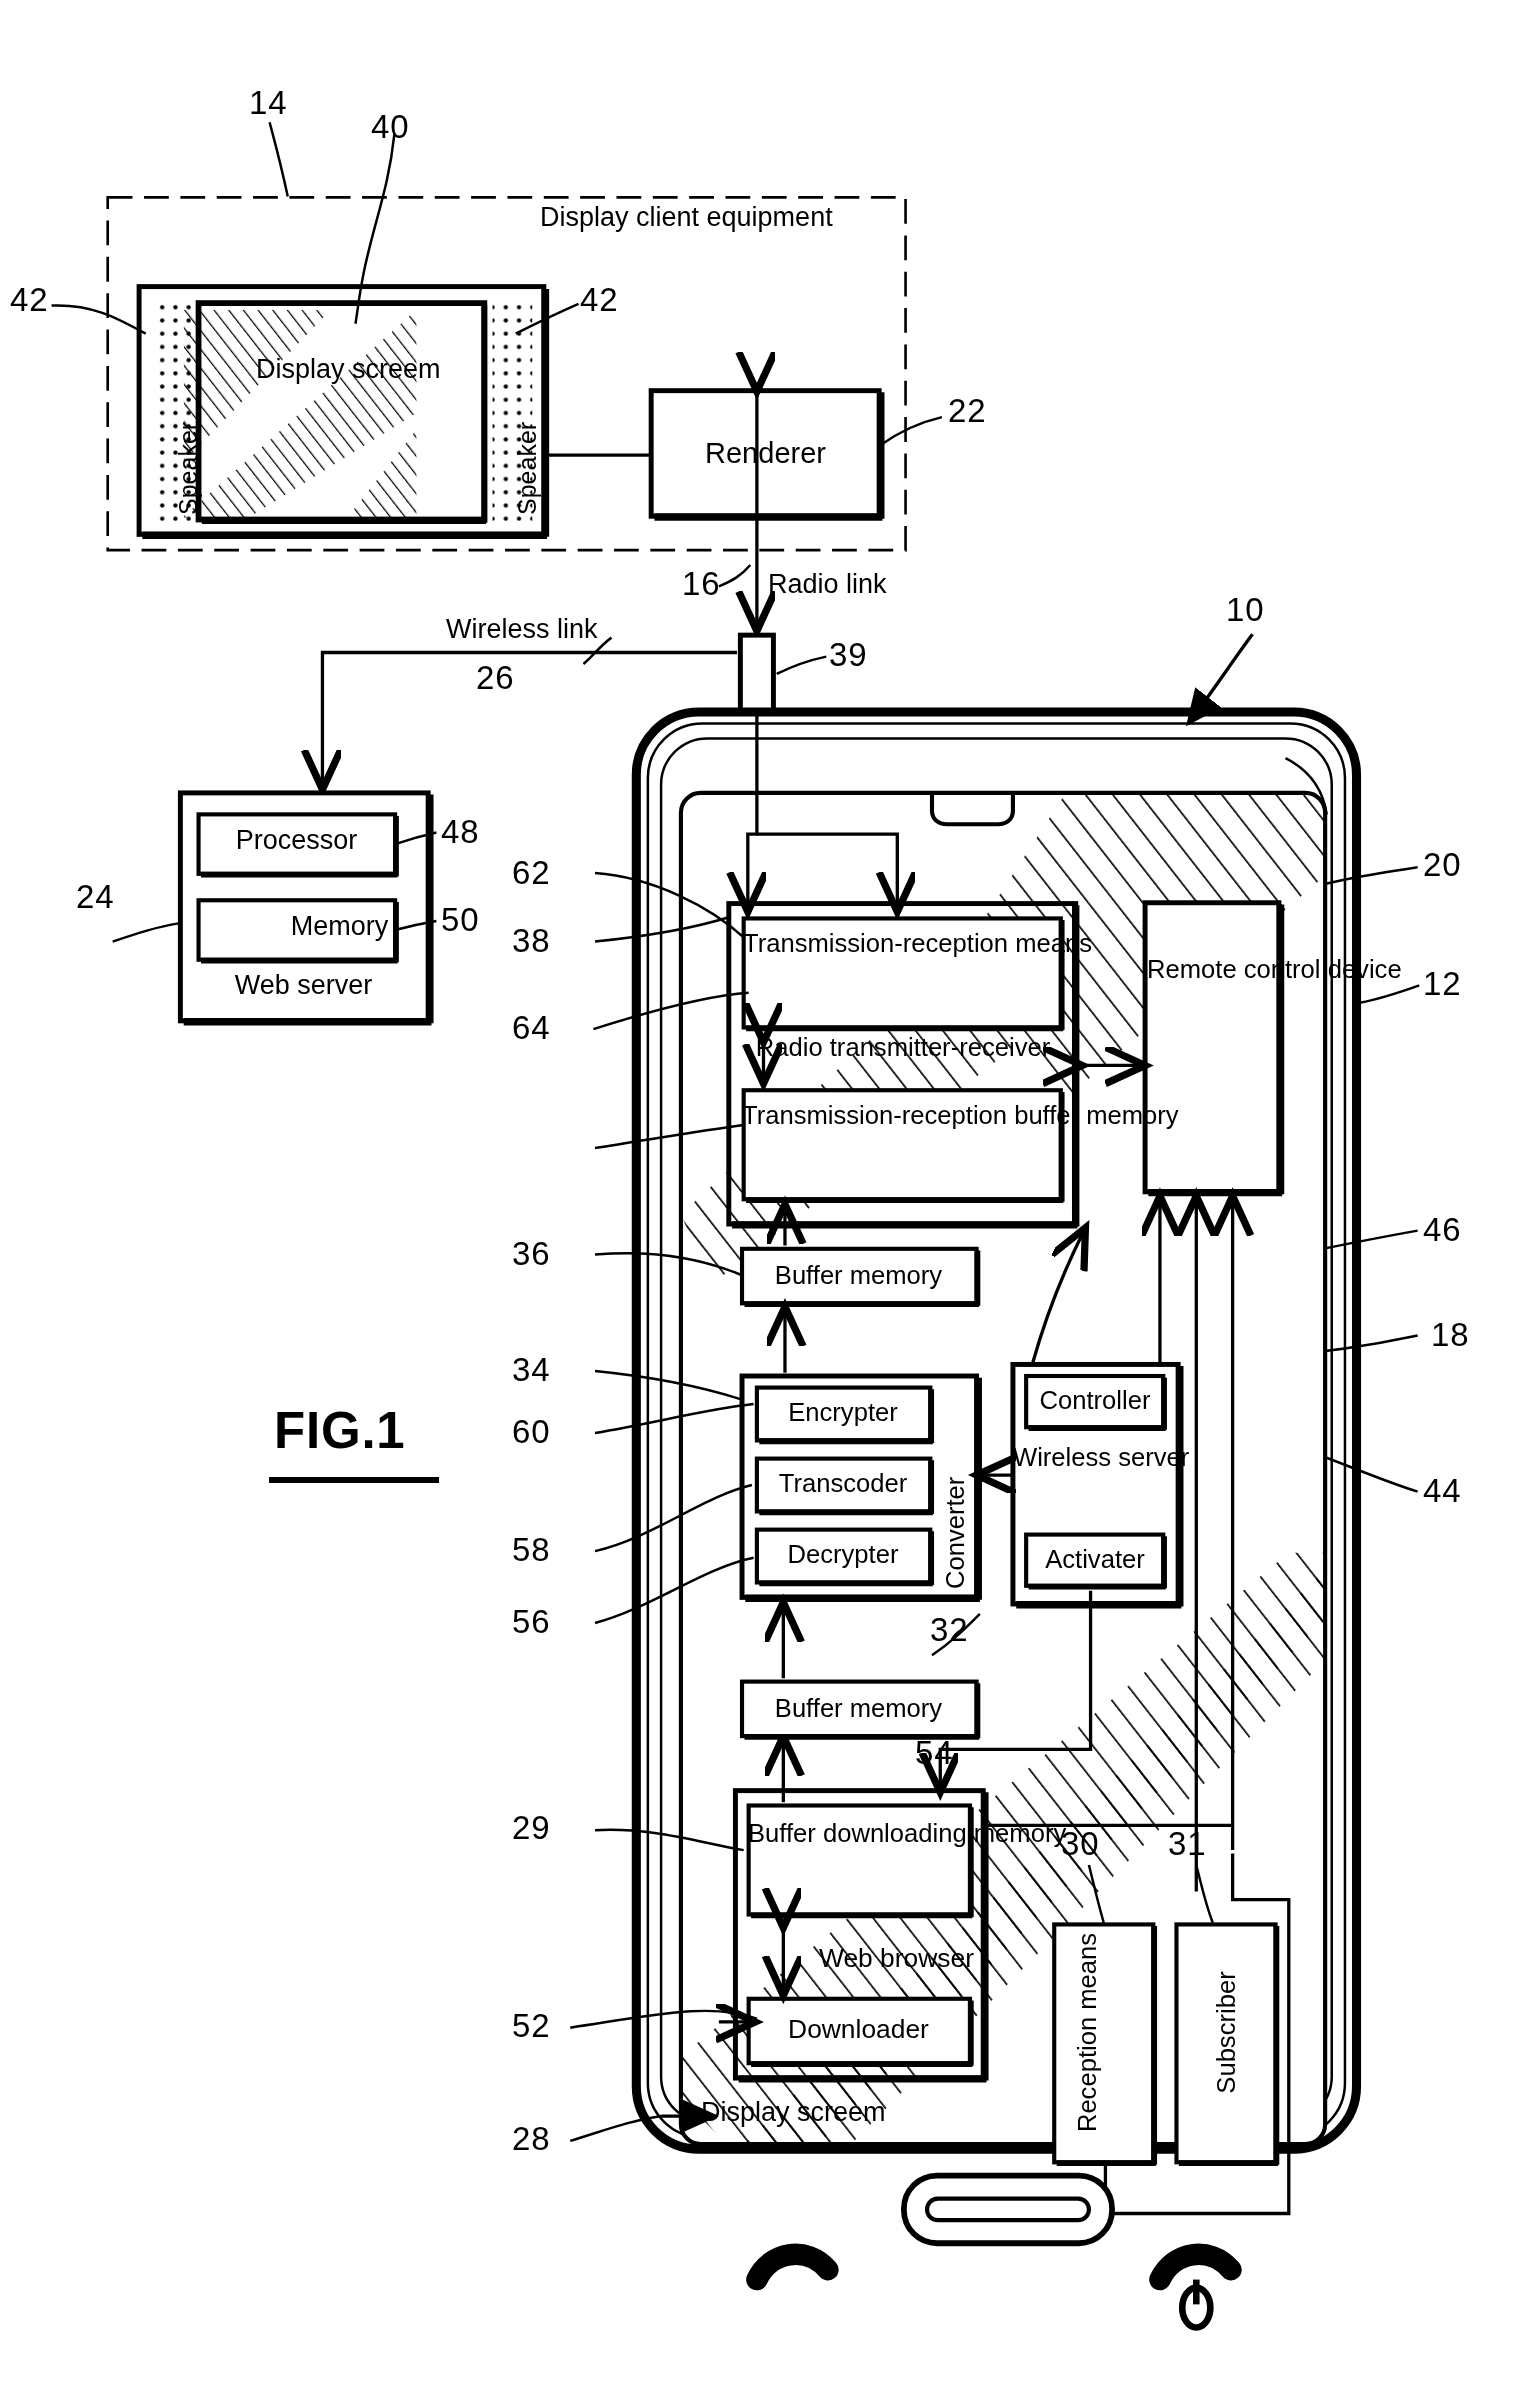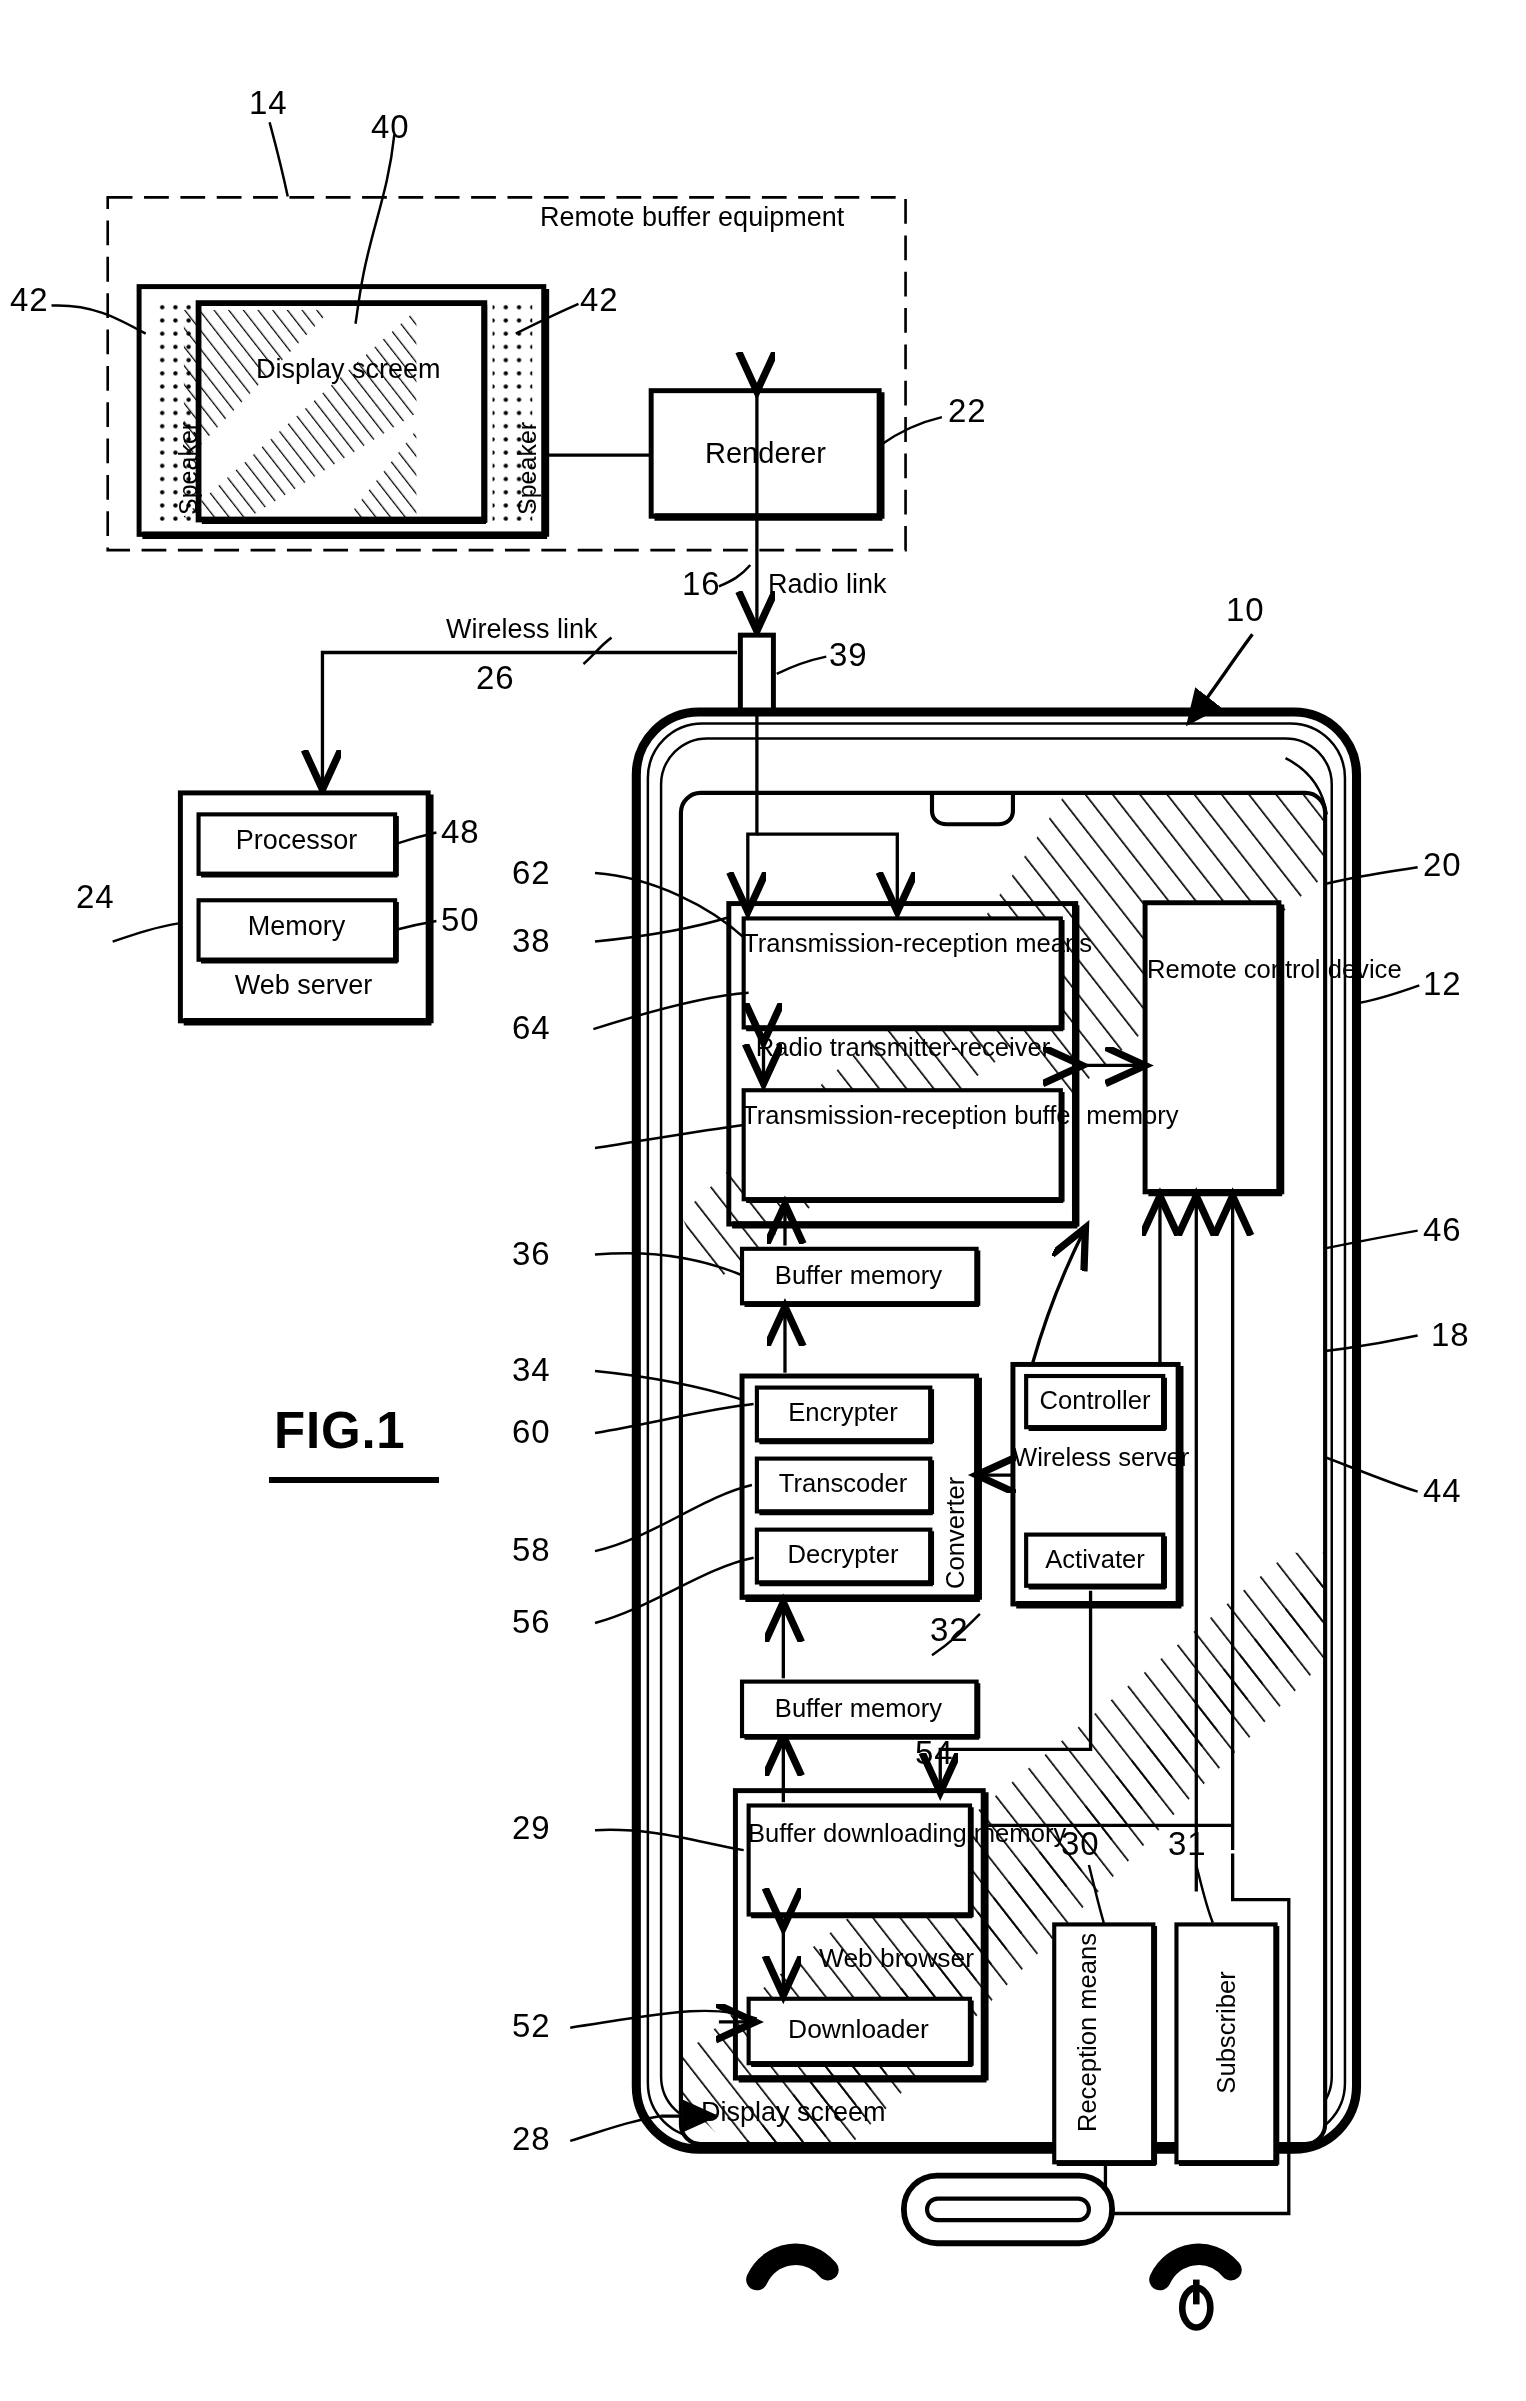--- a/index.html
+++ b/index.html
@@ -237,21 +237,21 @@
     <path d="M1404 2760 C 1420 2726, 1464 2718, 1490 2748" stroke-width="26" stroke-linecap="round"></path>
     <ellipse cx="1448" cy="2794" rx="17" ry="24" stroke-width="8" fill="#fff"></ellipse>
     <path d="M1448 2760 L1448 2790" stroke-width="8"></path>
   </g>
 </svg>
 
 <div class="lbl figlabel" style="left:274px;top:1404px;">FIG.1</div>
 <div class="figline" style="left:269px;top:1477px;width:170px;"></div>
 
 <div class="lbl ref" style="left:249px;top:86px;">14</div>
-<div class="lbl" style="left:540px;top:203px;font-size:27px;">Remote buffer equipment</div>
+<div class="lbl" style="left:540px;top:203px;font-size:27px;">Display client equipment</div>
 
 <div class="lbl ref" style="left:371px;top:110px;">40</div>
 <div class="lbl ref" style="left:10px;top:283px;">42</div>
 <div class="lbl ref" style="left:580px;top:283px;">42</div>
 
 <div class="lbl boxtxt vtxt" style="left:175px;top:515px;transform:rotate(-90deg);font-size:25px;">Speaker</div>
 <div class="lbl boxtxt vtxt" style="left:514px;top:515px;transform:rotate(-90deg);font-size:25px;">Speaker</div>
 
 <div class="lbl boxtxt" style="left:256px;top:355px;width:170px;font-size:27px;">Display screem</div>
 
@@ -260,21 +260,21 @@
 
 <div class="lbl ref" style="left:682px;top:567px;">16</div>
 <div class="lbl" style="left:768px;top:570px;font-size:27px;">Radio link</div>
 <div class="lbl" style="left:446px;top:615px;font-size:27px;">Wireless link</div>
 <div class="lbl ref" style="left:476px;top:661px;text-align:right;">26</div>
 <div class="lbl ref" style="left:829px;top:638px;">39</div>
 
 <div class="lbl ref" style="left:76px;top:880px;text-align:right;">24</div>
 <div class="lbl boxtxt" style="left:200px;top:826px;width:193px;font-size:27px;">Processor</div>
 <div class="lbl ref" style="left:441px;top:815px;">48</div>
-<div class="lbl boxtxt" style="left:200px;top:912px;width:193px;font-size:27px;">Memory</div>
+<div class="lbl boxtxt" style="left:200px;top:912px;width:193px;font-size:27px;padding-left:43px;">Memory</div>
 <div class="lbl ref" style="left:441px;top:903px;">50</div>
 <div class="lbl boxtxt" style="left:183px;top:971px;width:241px;font-size:27px;">Web server</div>
 
 <div class="lbl ref" style="left:1226px;top:593px;">10</div>
 <div class="lbl ref" style="left:1423px;top:967px;">12</div>
 <div class="lbl ref" style="left:1423px;top:848px;">20</div>
 <div class="lbl ref" style="left:1423px;top:1213px;">46</div>
 <div class="lbl ref" style="left:1423px;top:1318px;margin-left:8px;">18</div>
 <div class="lbl ref" style="left:1423px;top:1474px;">44</div>
 

